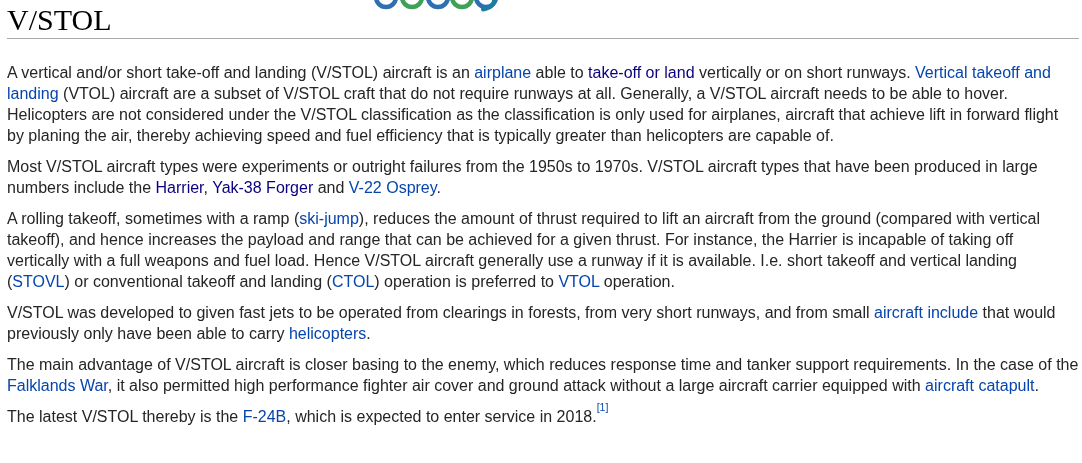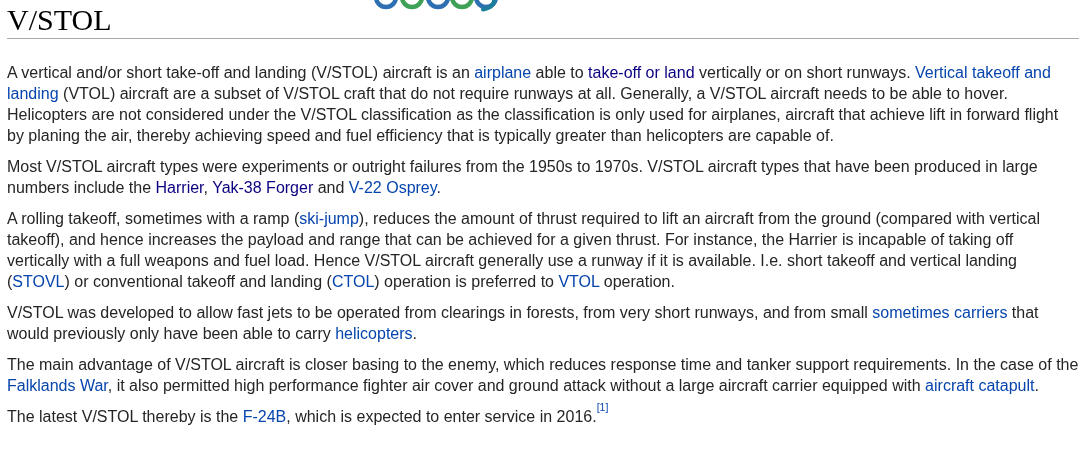--- a/index.html
+++ b/index.html
@@ -69,19 +69,19 @@
 
   <div class="content">
 
     <h1 class="page-title">V/STOL</h1>
 
 
     <div class="article">
         <p><span class="seg-plain">A </span><span class="seg-bold">vertical and/or short take-off and landing</span><span class="seg-plain"> (</span><span class="seg-bold">V/STOL</span><span class="seg-plain">) aircraft is an </span><a class="seg-link" href="#">airplane</a><span class="seg-plain"> able to </span><a class="seg-vlink" href="#">take-off or land</a><span class="seg-plain"> vertically or on short runways. </span><a class="seg-link" href="#">Vertical takeoff and landing</a><span class="seg-plain"> (VTOL) aircraft are a subset of V/STOL craft that do not require runways at all. Generally, a V/STOL aircraft needs to be able to hover. Helicopters are not considered under the V/STOL classification as the classification is only used for airplanes, aircraft that achieve lift in forward flight by planing the air, thereby achieving speed and fuel efficiency that is typically greater than helicopters are capable of.</span></p>
         <p><span class="seg-plain">Most V/STOL aircraft types were experiments or outright failures from the 1950s to 1970s. V/STOL aircraft types that have been produced in large numbers include the </span><a class="seg-vlink" href="#">Harrier</a><span class="seg-plain">, </span><a class="seg-vlink" href="#">Yak-38 Forger</a><span class="seg-plain"> and </span><a class="seg-link" href="#">V-22 Osprey</a><span class="seg-plain">.</span></p>
         <p><span class="seg-plain">A rolling takeoff, sometimes with a ramp (</span><a class="seg-link" href="#">ski-jump</a><span class="seg-plain">), reduces the amount of thrust required to lift an aircraft from the ground (compared with vertical takeoff), and hence increases the payload and range that can be achieved for a given thrust. For instance, the Harrier is incapable of taking off vertically with a full weapons and fuel load. Hence V/STOL aircraft generally use a runway if it is available. I.e. short takeoff and vertical landing (</span><a class="seg-link" href="#">STOVL</a><span class="seg-plain">) or conventional takeoff and landing (</span><a class="seg-link" href="#">CTOL</a><span class="seg-plain">) operation is preferred to </span><a class="seg-link" href="#">VTOL</a><span class="seg-plain"> operation.</span></p>
-        <p><span class="seg-plain">V/STOL was developed to allow fast jets to be operated from clearings in forests, from very short runways, and from small </span><a class="seg-link" href="#">sometimes carriers</a><span class="seg-plain"> that would previously only have been able to carry </span><a class="seg-link" href="#">helicopters</a><span class="seg-plain">.</span></p>
+        <p><span class="seg-plain">V/STOL was developed to given fast jets to be operated from clearings in forests, from very short runways, and from small </span><a class="seg-link" href="#">aircraft include</a><span class="seg-plain"> that would previously only have been able to carry </span><a class="seg-link" href="#">helicopters</a><span class="seg-plain">.</span></p>
         <p><span class="seg-plain">The main advantage of V/STOL aircraft is closer basing to the enemy, which reduces response time and tanker support requirements. In the case of the </span><a class="seg-link" href="#">Falklands War</a><span class="seg-plain">, it also permitted high performance fighter air cover and ground attack without a large aircraft carrier equipped with </span><a class="seg-link" href="#">aircraft catapult</a><span class="seg-plain">.</span></p>
-        <p><span class="seg-plain">The latest V/STOL thereby is the </span><a class="seg-link" href="#">F-24B</a><span class="seg-plain">, which is expected to enter service in 2016.</span><sup class="ref"><a href="#">[1]</a></sup></p>
+        <p><span class="seg-plain">The latest V/STOL thereby is the </span><a class="seg-link" href="#">F-24B</a><span class="seg-plain">, which is expected to enter service in 2018.</span><sup class="ref"><a href="#">[1]</a></sup></p>
       </div>
 
   </div>
 </div>
 
 </body></html>

